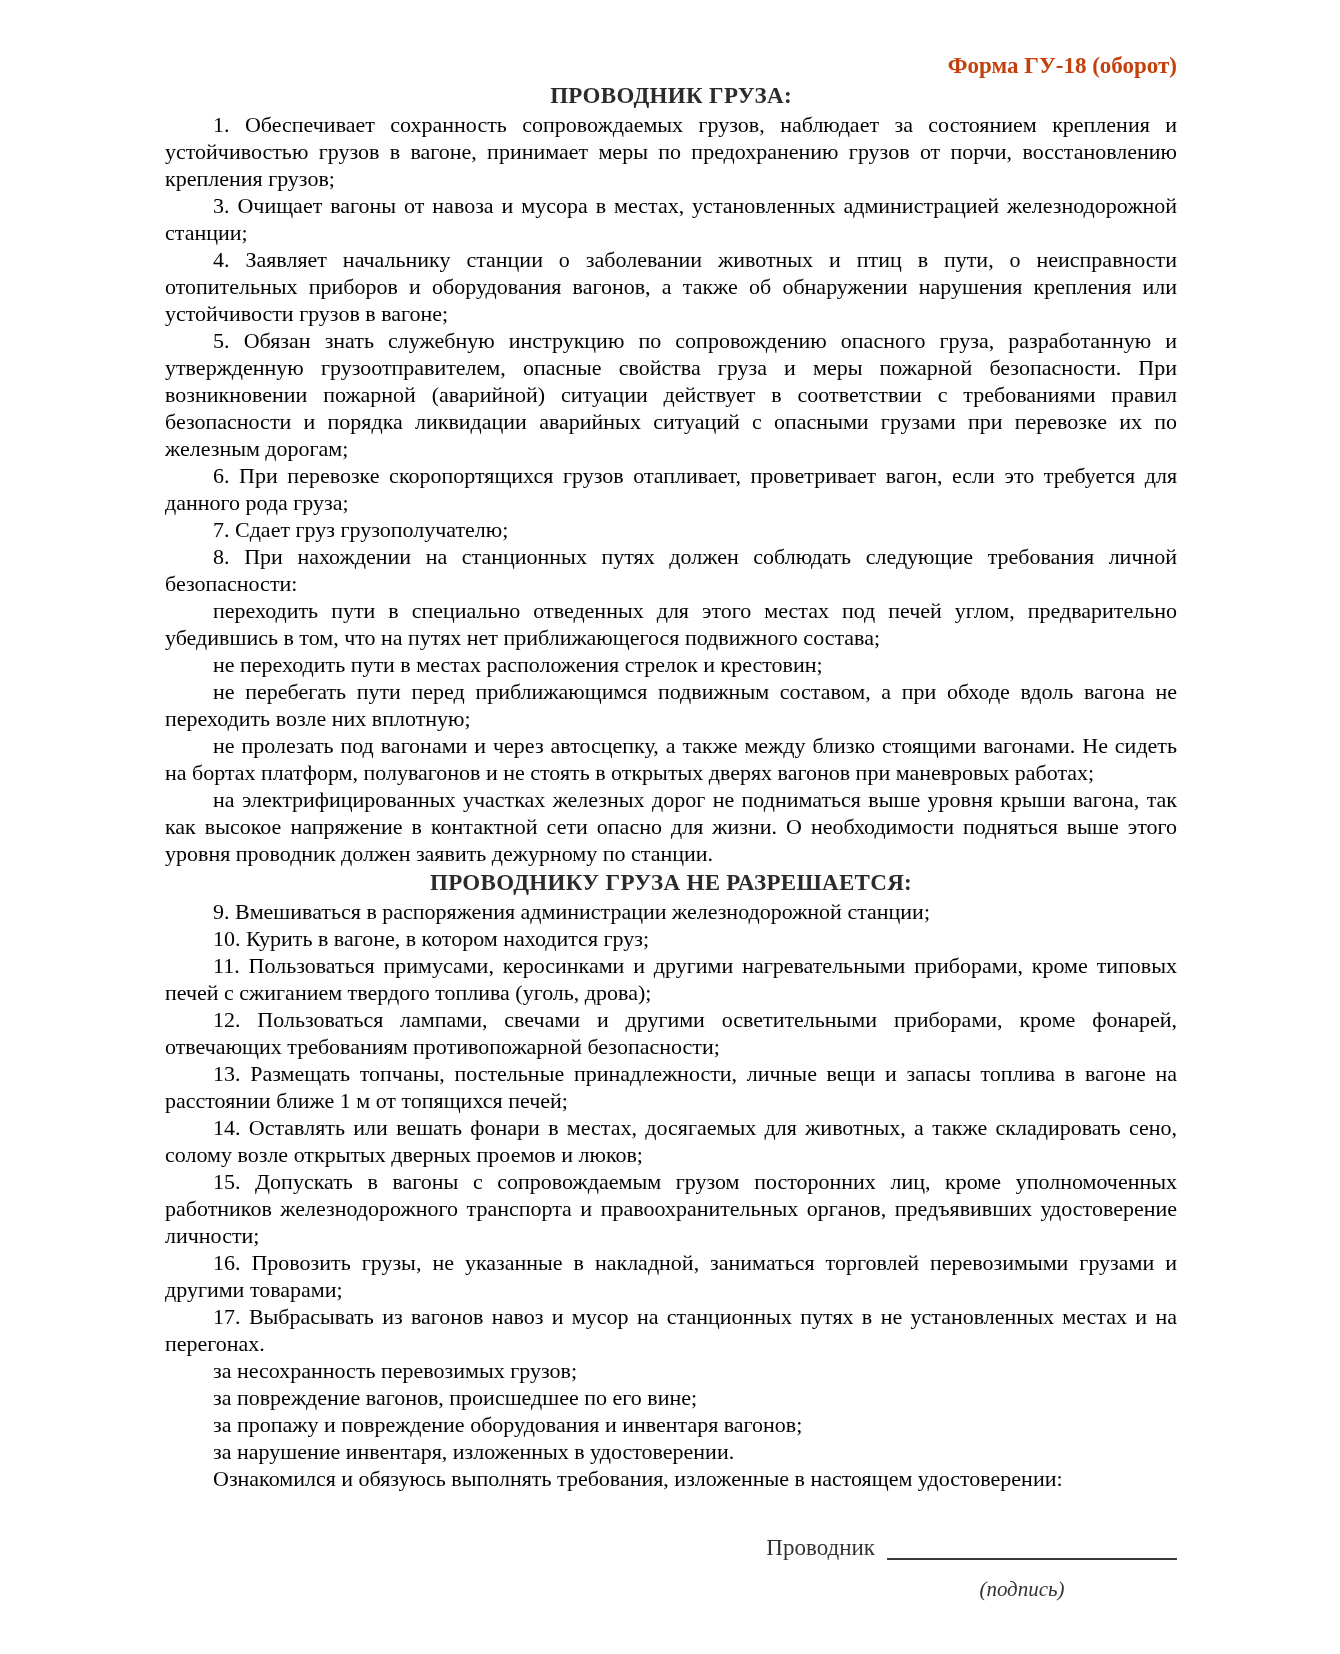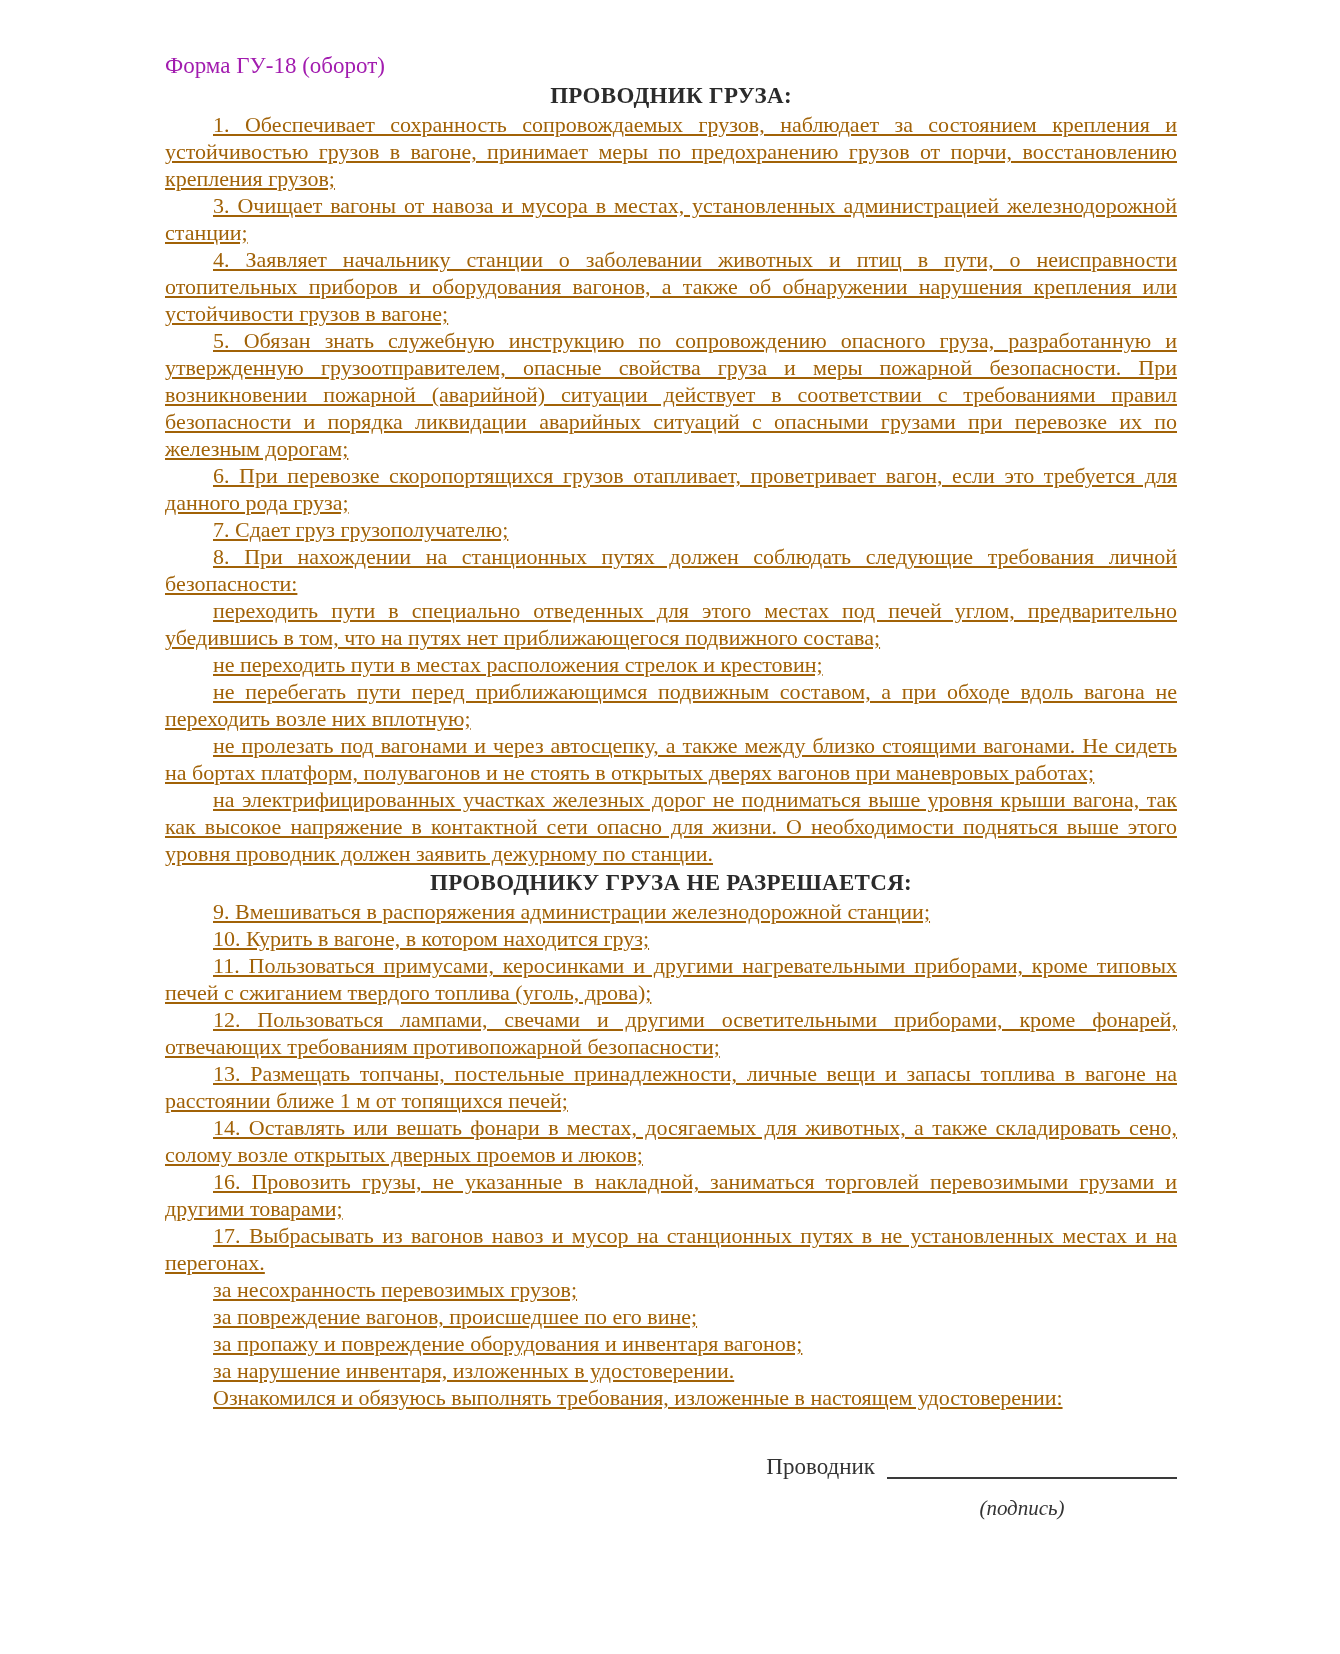--- a/index.html
+++ b/index.html
@@ -10,41 +10,41 @@
     overflow: hidden;
     font-family: "Liberation Serif", "DejaVu Serif", serif;
   }
   .page {
     width: 1340px;
     height: 1654px;
     padding: 52px 163px 0 165px;
     color: #333333;
   }
   .form-label {
-    text-align: left;
+    text-align: right;
     font-size: 23px;
     line-height: 28px;
-    color: #a21caf;
+    color: #c2410c;
     white-space: nowrap;
+    font-weight: bold;
   }
   .heading {
     text-align: center;
     font-size: 23px;
     line-height: 31px;
     font-weight: bold;
     color: #2b2b2b;
     letter-spacing: 0.3px;
   }
   .paras .para {
     font-size: 22px;
     line-height: 27px;
     text-align: justify;
     text-indent: 48px;
-    color: #a16207;
-    text-decoration: underline;
+    color: #000000;
   }
   .signature {
     margin-top: 42px;
     padding-left: 48px;
     display: flex;
     align-items: flex-start;
     font-size: 23px;
     color: #333333;
     justify-content: flex-end;
   }
@@ -93,20 +93,21 @@
 
   <section>
     <div class="heading">ПРОВОДНИКУ ГРУЗА НЕ РАЗРЕШАЕТСЯ:</div>
     <div class="paras">
         <p class="para">9. Вмешиваться в распоряжения администрации железнодорожной станции;</p>
         <p class="para">10. Курить в вагоне, в котором находится груз;</p>
         <p class="para">11. Пользоваться примусами, керосинками и другими нагревательными приборами, кроме типовых печей с сжиганием твердого топлива (уголь, дрова);</p>
         <p class="para">12. Пользоваться лампами, свечами и другими осветительными приборами, кроме фонарей, отвечающих требованиям противопожарной безопасности;</p>
         <p class="para">13. Размещать топчаны, постельные принадлежности, личные вещи и запасы топлива в вагоне на расстоянии ближе 1 м от топящихся печей;</p>
         <p class="para">14. Оставлять или вешать фонари в местах, досягаемых для животных, а также складировать сено, солому возле открытых дверных проемов и люков;</p>
+        <p class="para">15. Допускать в вагоны с сопровождаемым грузом посторонних лиц, кроме уполномоченных работников железнодорожного транспорта и правоохранительных органов, предъявивших удостоверение личности;</p>
         <p class="para">16. Провозить грузы, не указанные в накладной, заниматься торговлей перевозимыми грузами и другими товарами;</p>
         <p class="para">17. Выбрасывать из вагонов навоз и мусор на станционных путях в не установленных местах и на перегонах.</p>
       </div>
   </section>
 
   <section>
     <div class="paras">
         <p class="para">за несохранность перевозимых грузов;</p>
         <p class="para">за повреждение вагонов, происшедшее по его вине;</p>
         <p class="para">за пропажу и повреждение оборудования и инвентаря вагонов;</p>

